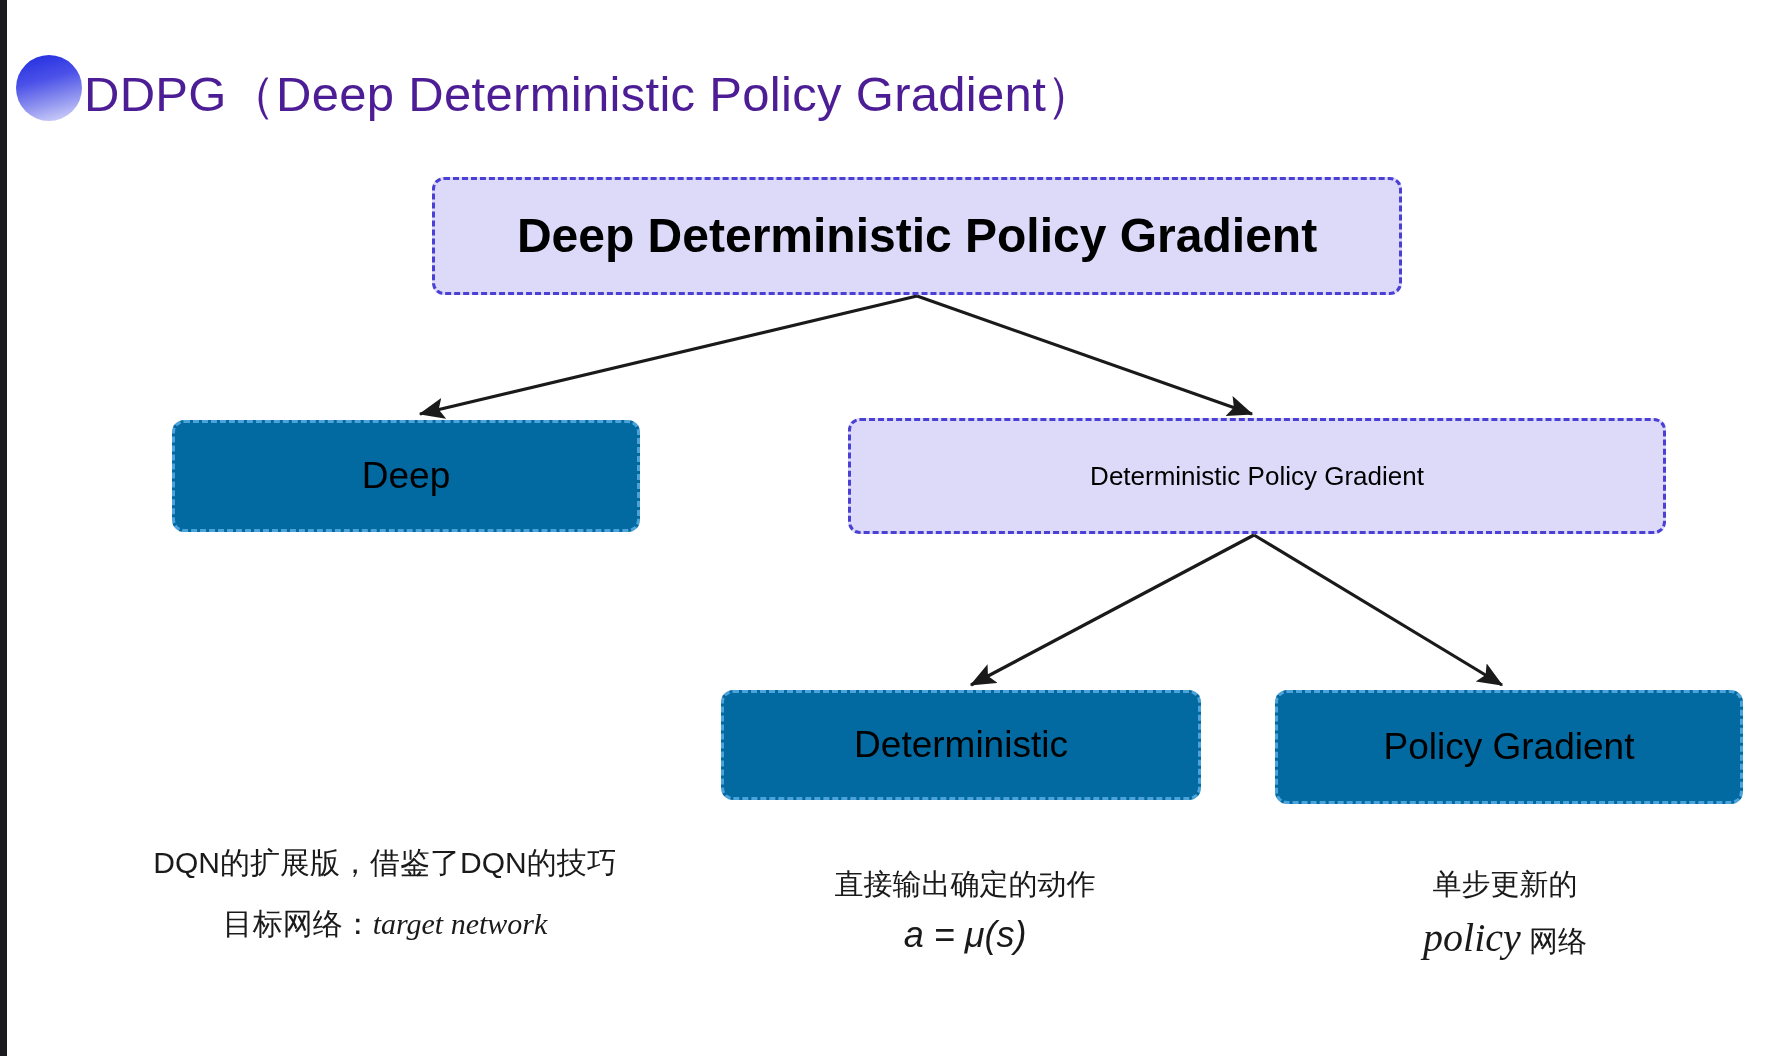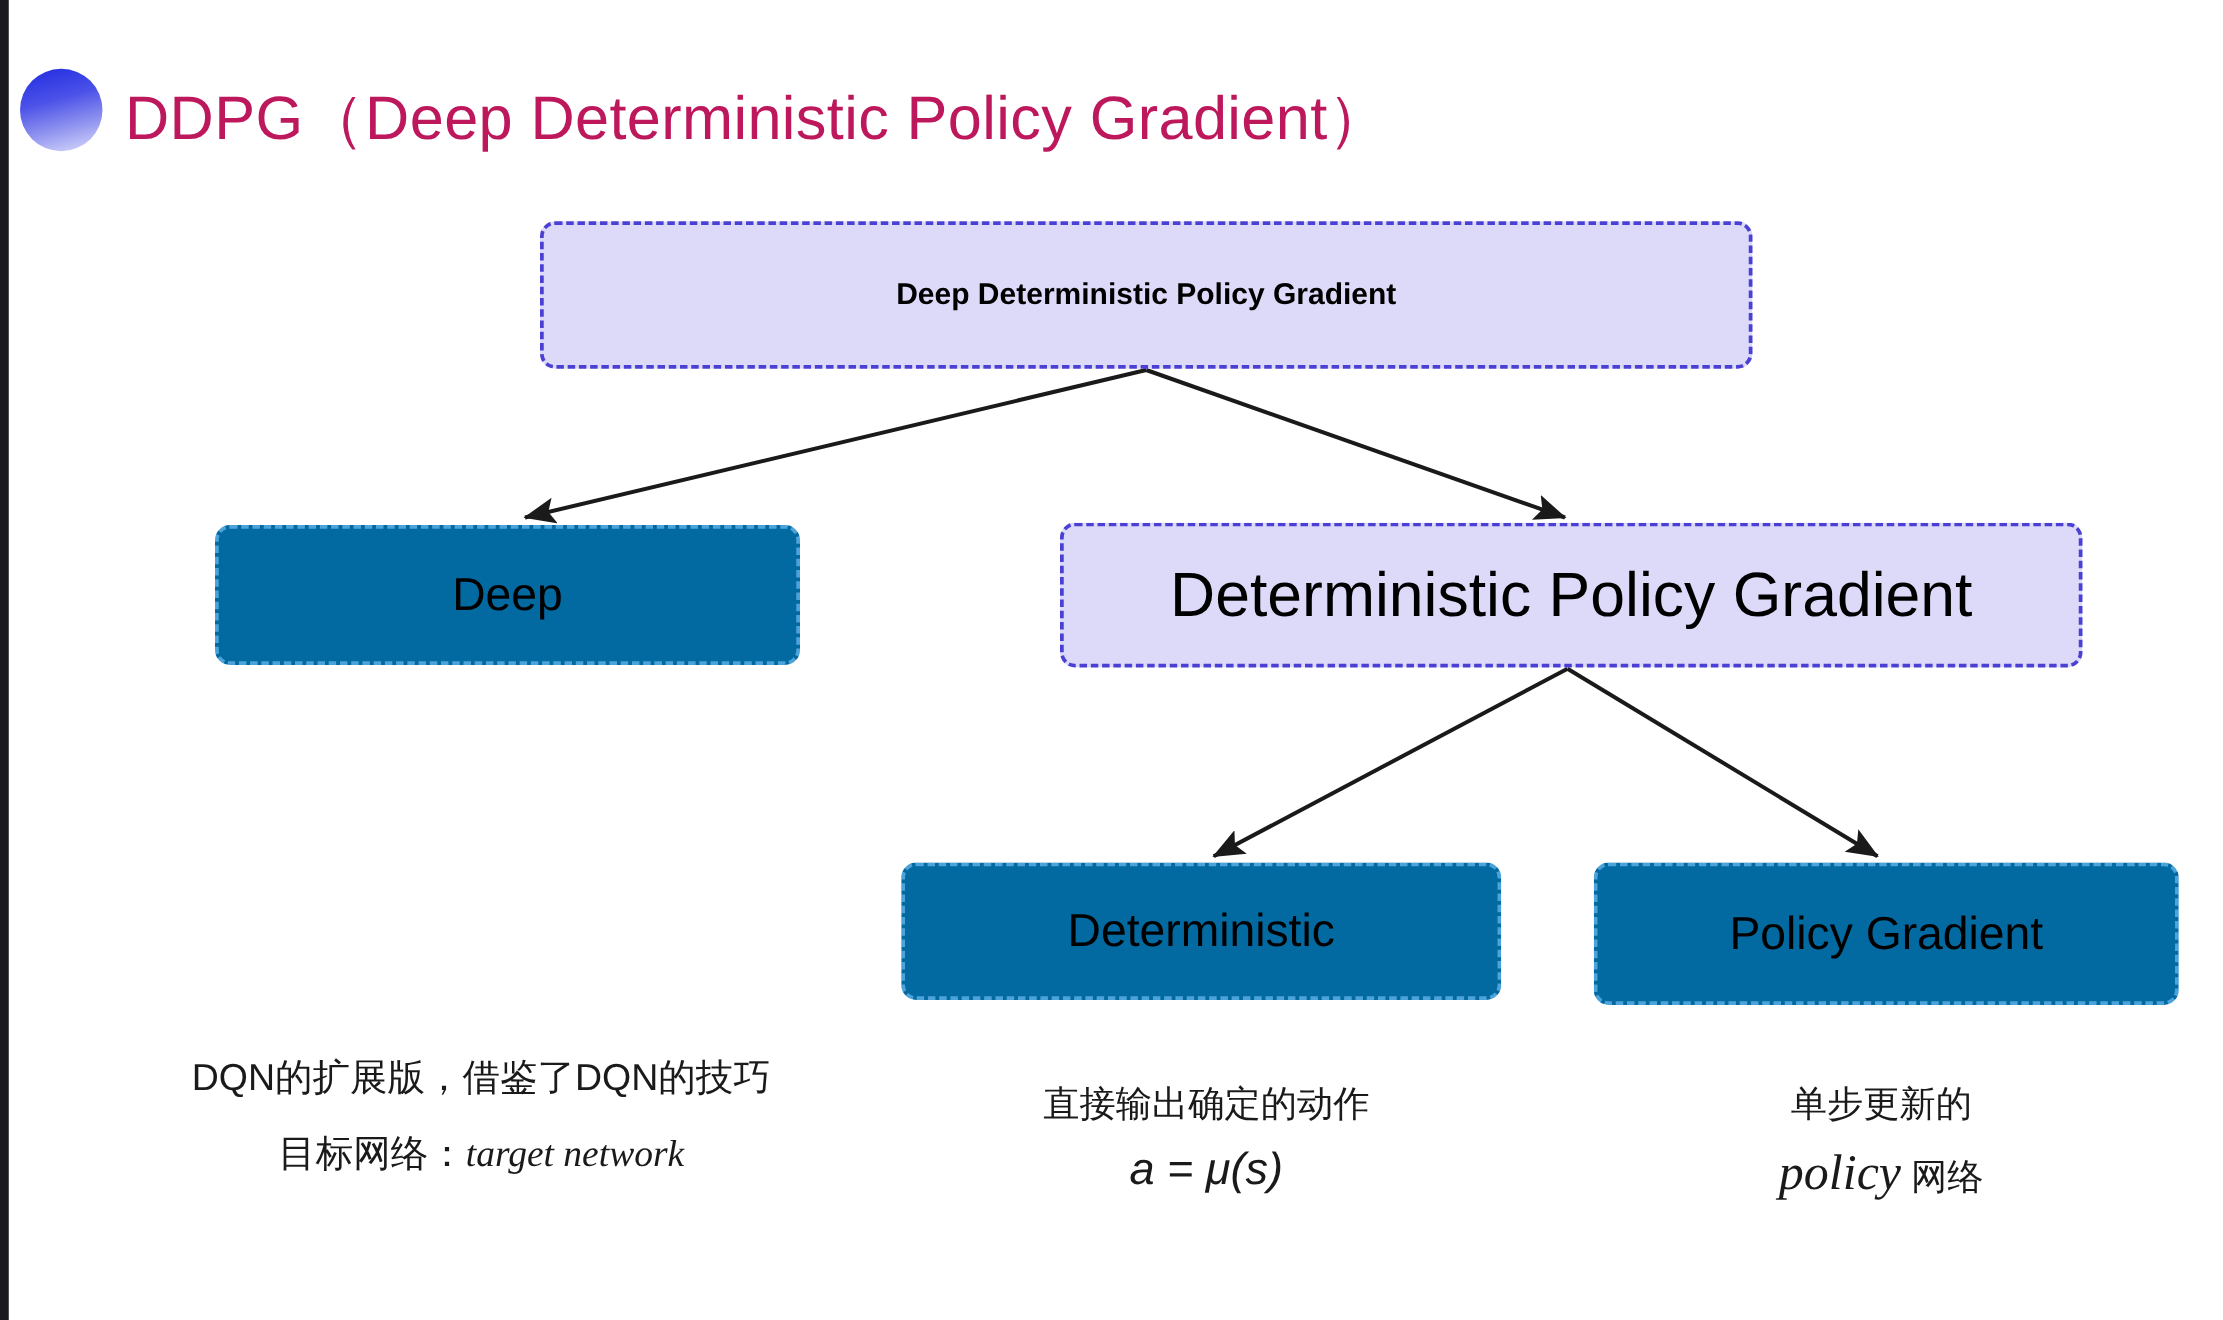--- a/index.html
+++ b/index.html
@@ -32,24 +32,24 @@
     position: absolute;
     left: 16px;
     top: 55px;
     width: 66px;
     height: 66px;
     border-radius: 50%;
     background: linear-gradient(165deg, #1f2bdf 0%, #4b51e8 38%, #8f93ef 68%, #dcdefb 100%);
   }
   .page-title {
     position: absolute;
-    left: 100px;
+    left: 84px;
     top: 62px;
     font-size: 49px;
-    color: #be185d;
+    color: #4c1d95;
     letter-spacing: 0.3px;
     white-space: nowrap;
     font-weight: 400;
   }
   
   .node {
     position: absolute;
     box-sizing: border-box;
     display: flex;
     align-items: center;
@@ -63,23 +63,23 @@
   .node.purple {
     background: #ddd9f9;
     border: 3px dashed #4a41d4;
   }
   .node.cyan {
     background: #0369a1;
     border: 3px dashed #4ba3da;
   }
   .node-label { pointer-events: none; }
 
-  #node-root   { left: 432px; top: 177px;  width: 970px; height: 118px; font-size: 24px; font-weight: 700; text-align: right; }
+  #node-root   { left: 432px; top: 177px;  width: 970px; height: 118px; font-size: 48px; font-weight: 700; text-align: right; }
   #node-deep   { left: 172px; top: 420px;  width: 468px; height: 112px; font-size: 37px; }
-  #node-dpg    { left: 848px; top: 418px;  width: 818px; height: 116px; font-size: 50px; }
+  #node-dpg    { left: 848px; top: 418px;  width: 818px; height: 116px; font-size: 26px; }
   #node-det    { left: 721px; top: 690px;  width: 480px; height: 110px; font-size: 37px; }
   #node-pg     { left: 1275px;top: 690px;  width: 468px; height: 114px; font-size: 37px; }
 
   
   #connectors {
     position: absolute;
     left: 0; top: 0;
     width: 1778px;
     height: 1056px;
     pointer-events: none;

